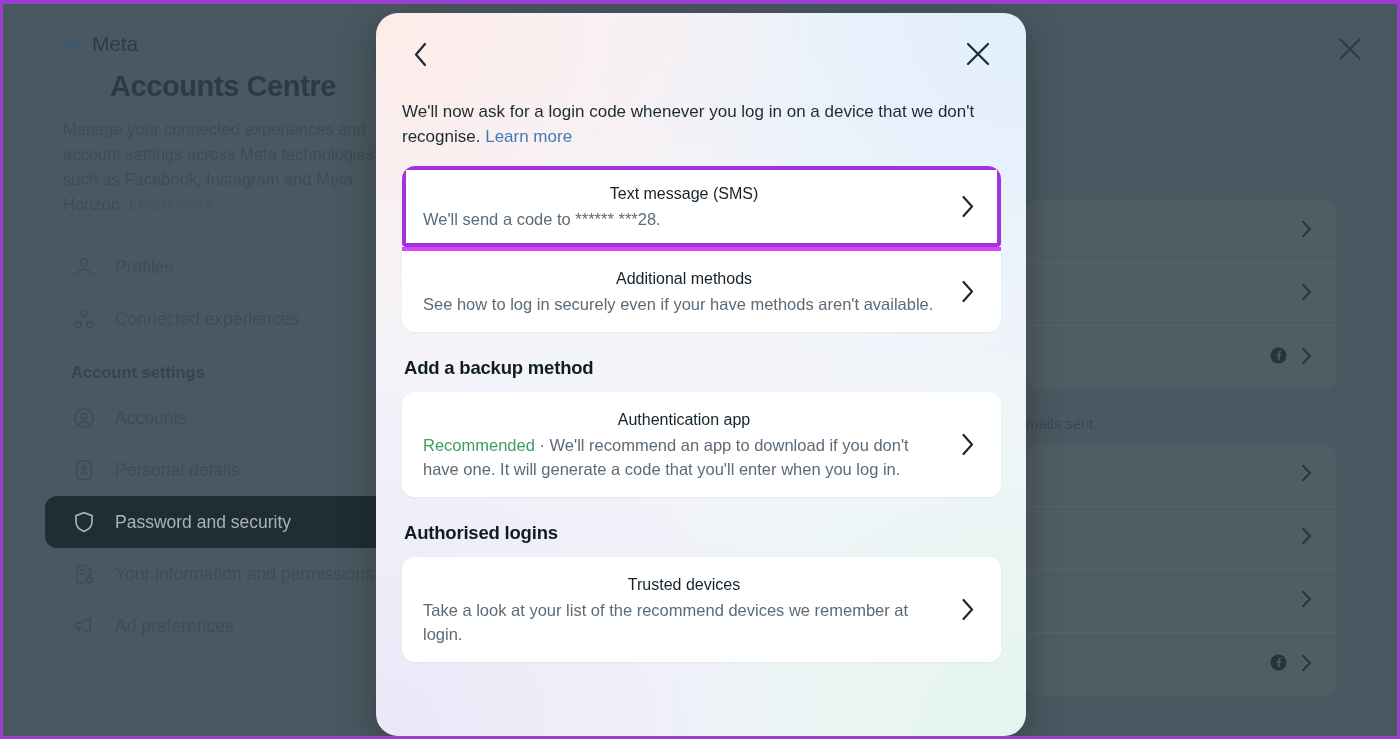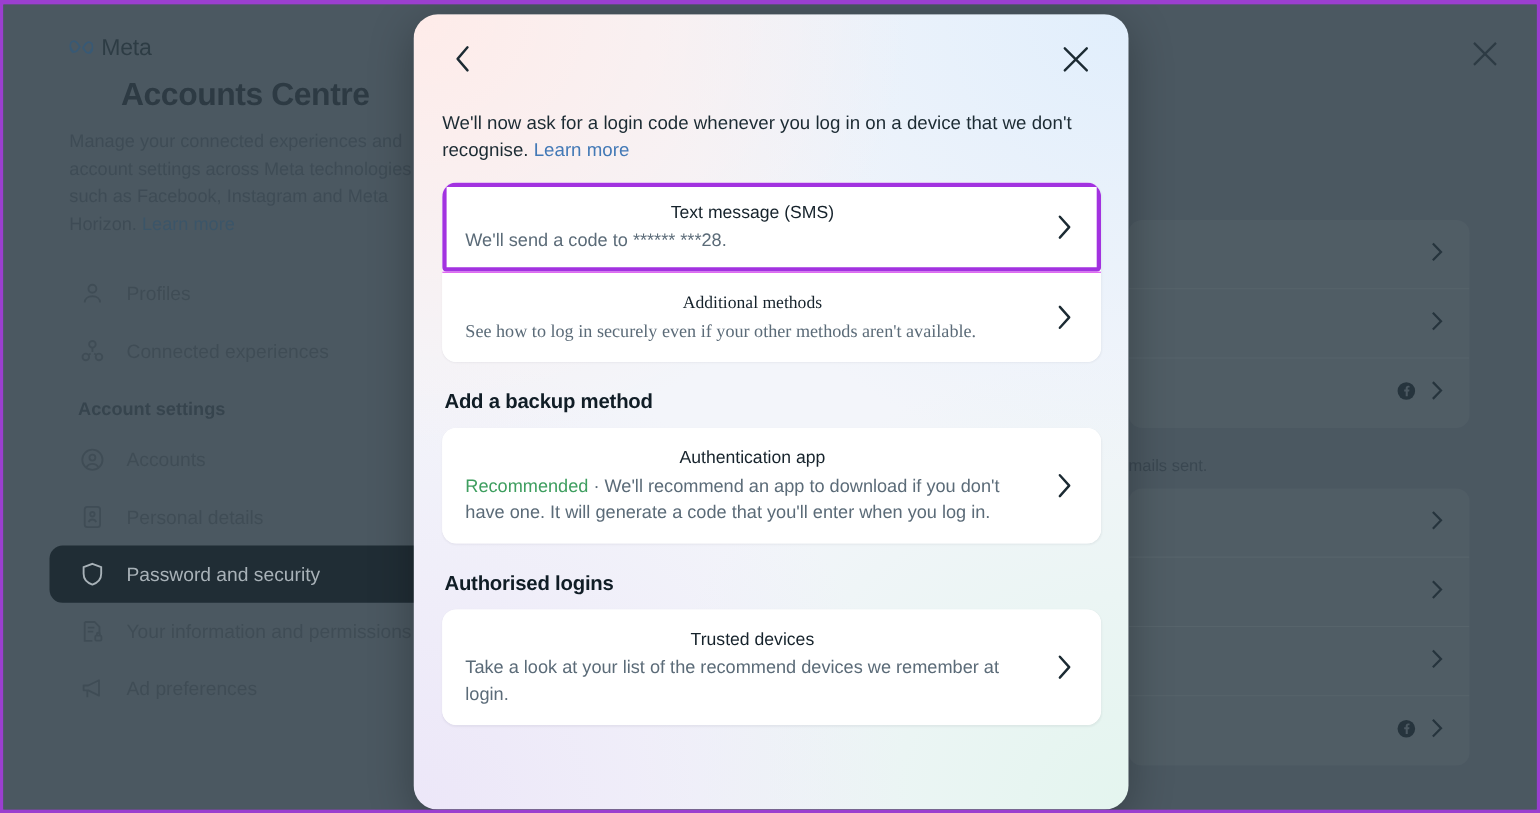--- a/index.html
+++ b/index.html
@@ -203,21 +203,21 @@
   }
 
   .row {
     display: flex;
     align-items: center;
     gap: 12px;
     padding: 15px 22px 16px 21px;
     cursor: pointer;
     background: #fff;
   }
-  .row + .row { border-top: 1px solid #d946ef; font-family: Liberation Serif, serif; }
+  .row + .row { border-top: 4px solid #d946ef; }
 
   .row.highlight {
     border: 4px solid #a232e0;
     border-radius: 4px;
     padding: 11px 18px 12px 17px;
   }
 
   .row-text { flex: 1 1 auto; min-width: 0; }
   .row-title {
     font-size: 16px;
@@ -459,21 +459,21 @@
           <span class="chev">
             <svg width="14" height="23" viewBox="0 0 14 23" fill="none" stroke="currentColor" stroke-width="2.2" stroke-linecap="round" stroke-linejoin="round">
                 <path d="M2.5 2 11 11.5 2.5 21"></path>
               </svg>
           </span>
         </div>
 
         <div class="row">
           <div class="row-text">
             <div class="row-title">Additional methods</div>
-            <div class="row-sub">See how to log in securely even if your other methods aren't available.</div>
+            <div class="row-sub">See how to log in securely even if your have methods aren't available.</div>
           </div>
           <span class="chev">
             <svg width="14" height="23" viewBox="0 0 14 23" fill="none" stroke="currentColor" stroke-width="2.2" stroke-linecap="round" stroke-linejoin="round">
                 <path d="M2.5 2 11 11.5 2.5 21"></path>
               </svg>
           </span>
         </div>
 
       </div>
 

